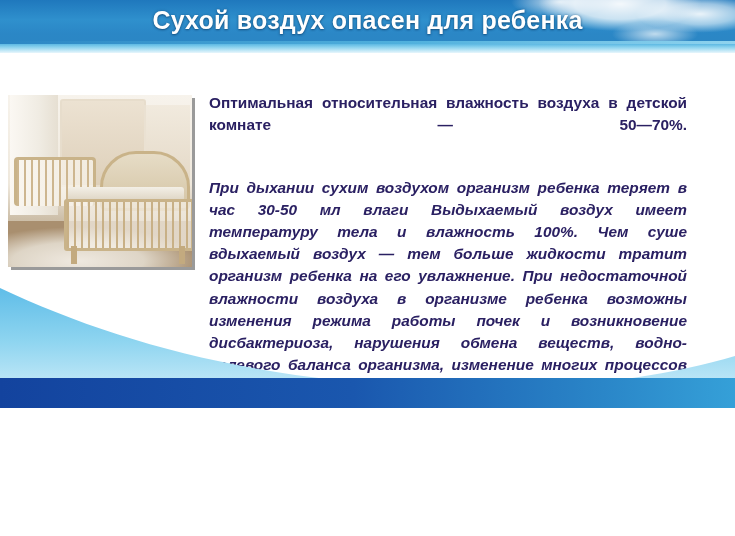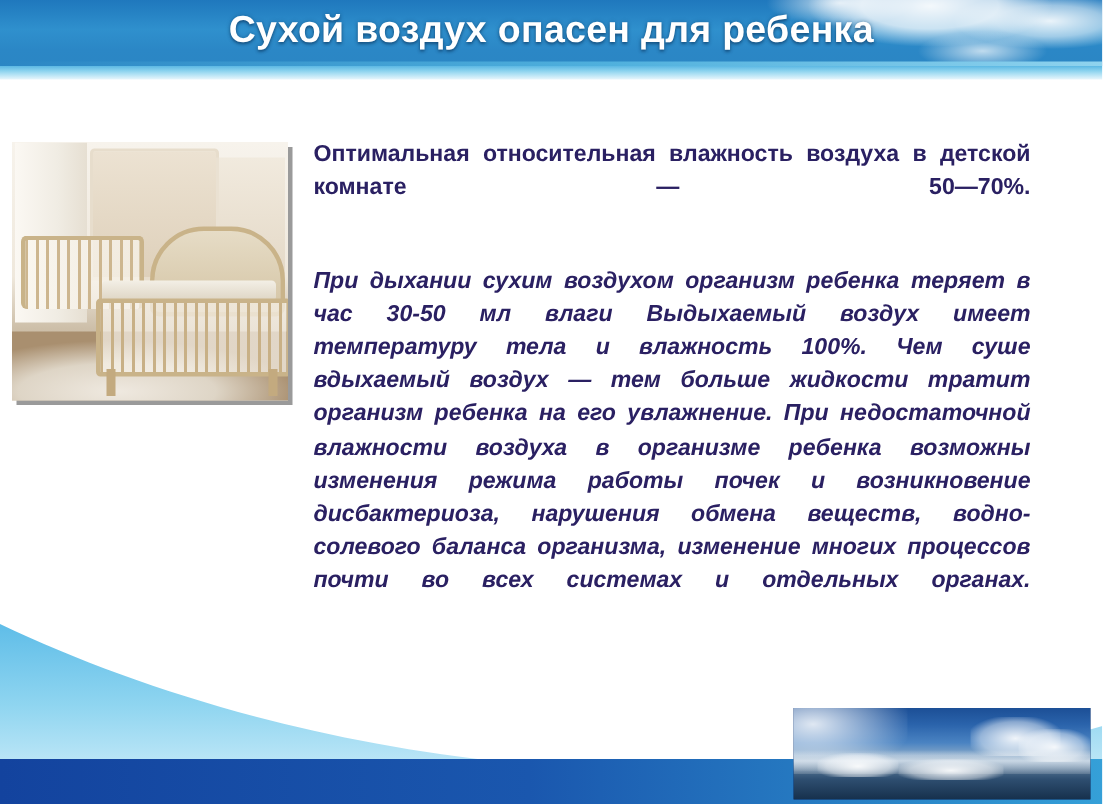--- a/index.html
+++ b/index.html
@@ -7,21 +7,21 @@
     padding: 0;
     background: #ffffff;
   }
   body {
     font-family: "Liberation Sans", sans-serif;
   }
 
   #slide {
     position: relative;
     width: 735px;
-    height: 536px;
+    height: 408px;
     overflow: hidden;
     background: #ffffff;
   }
 
   
   #header-banner {
     position: absolute;
     left: 0;
     top: 0;
     width: 735px;

